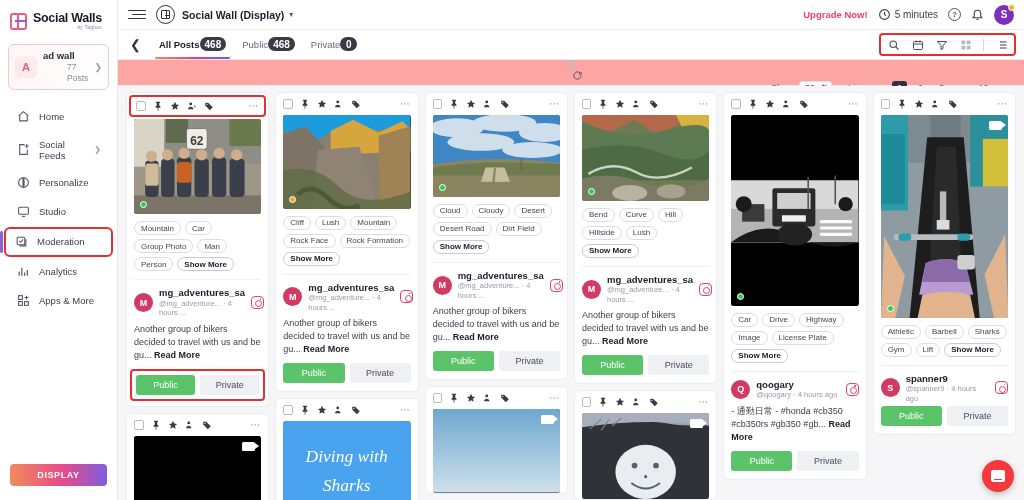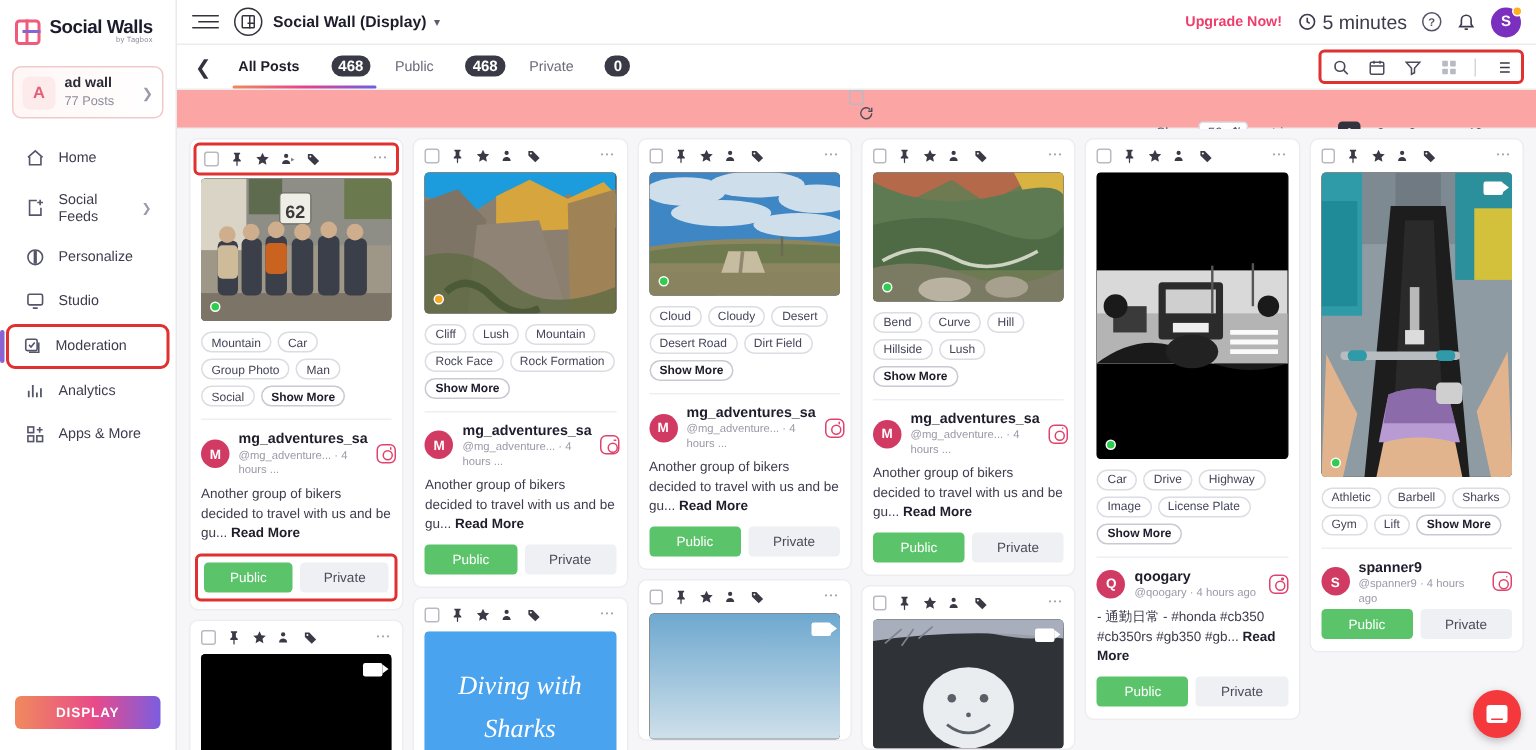--- a/index.html
+++ b/index.html
@@ -29,21 +29,21 @@
   .wall-card{
     margin:4px 8px 10px 8px; border:1px solid #f0c9c9; border-radius:6px;
     background:linear-gradient(90deg,#fff6f6,#fff);
     display:flex; align-items:center; gap:6px; padding:5px 6px; cursor:pointer;
   }
   .wall-avatar{
     width:22px;height:22px;border-radius:5px;background:#fdeaea;color:#e0607a;
     display:flex;align-items:center;justify-content:center;font-weight:bold;font-size:11px;flex:0 0 auto;
   }
   .wall-name{font-size:9.5px;font-weight:bold;color:#2b2b38;line-height:1.25;}
-  .wall-posts{font-size:8.5px;color:#8b8b9a;line-height:1.25;}
+  .wall-posts{font-size:8.5px;color:#8b8b9a;line-height:1.25;margin-left:24px;}
   .wall-chev{margin-left:auto;color:#9a9aa8;font-size:9px;}
 
   .nav{ flex:1 1 auto; padding-top:2px;}
   .nav-item{
     display:flex;align-items:center;gap:9px;padding:7px 10px;margin:1px 6px;
     border-radius:6px;cursor:pointer;color:#3c3c4e;font-size:9.5px;position:relative;
   }
   .nav-item .ico{width:14px;height:14px;display:flex;align-items:center;justify-content:center;flex:0 0 auto;color:#55556a;}
   .nav-item .arw{margin-left:auto;font-size:8px;color:#9a9aa8;}
   .nav-item.active{ border:2px solid #e03030; margin:0 4px; padding:6px 8px;}
@@ -70,32 +70,32 @@
     width:19px;height:19px;border-radius:50%;border:1.4px solid #33333f;
     display:flex;align-items:center;justify-content:center;margin-right:7px;cursor:pointer;
   }
   .wall-icon-inner{width:9px;height:9px;border:1.2px solid #33333f;border-radius:1px;position:relative;}
   .wall-icon-inner:before{content:"";position:absolute;left:3.5px;top:-1px;bottom:-1px;width:1.2px;background:#33333f;}
   .wall-icon-inner:after{content:"";position:absolute;left:3px;right:-1px;top:3.5px;height:1.2px;background:#33333f;}
   .topbar-title{font-size:10.5px;font-weight:bold;color:#1d1d2b;cursor:pointer;}
   .chev-d{margin-left:5px;color:#5b5b6b;font-size:8px;}
   .topbar-right{margin-left:auto;display:flex;align-items:center;gap:10px;}
   .upgrade{color:#ee3d6b;font-size:9.5px;font-weight:bold;cursor:pointer;}
-  .mini{display:flex;align-items:center;gap:4px;font-size:13px;color:#3c3c4e;cursor:pointer;}
+  .mini{display:flex;align-items:center;gap:4px;font-size:10px;color:#3c3c4e;cursor:pointer;}
   .circ-ico{width:13px;height:13px;border:1.3px solid #55556a;border-radius:50%;display:flex;align-items:center;justify-content:center;font-size:7.5px;color:#55556a;font-weight:bold;}
   .avatar-s{width:20px;height:20px;border-radius:50%;background:#7b2fbe;color:#fff;display:flex;align-items:center;justify-content:center;font-size:10px;font-weight:bold;position:relative;cursor:pointer;}
   .avatar-dot{position:absolute;right:-1px;top:-1px;width:7px;height:7px;border-radius:50%;background:#ffb020;border:1.2px solid #fff;}
 
   
   #tabsrow{
     position:absolute;left:118px;top:30px;right:0;height:30px;background:#fff;
     border-bottom:1px solid #ececed;display:flex;align-items:center;padding:0 8px;
   }
   .back-chev{font-size:13px;color:#33333f;padding:0 10px 0 4px;cursor:pointer;}
-  .tab{display:flex;align-items:center;gap:21px;padding:7px 8px 8px 8px;font-size:9.5px;color:#6a6a7a;cursor:pointer;position:relative;}
+  .tab{display:flex;align-items:center;gap:0;padding:7px 8px 8px 8px;font-size:9.5px;color:#6a6a7a;cursor:pointer;position:relative;}
   .tab.active{color:#1d1d2b;font-weight:bold;}
   .tab.active:after{content:"";position:absolute;left:4px;right:4px;bottom:0;height:2.4px;border-radius:2px;background:linear-gradient(90deg,#f08a5d,#e8418a 50%,#6d5ee0);}
   .badge{background:#3a3a46;color:#fff;border-radius:9px;font-size:10px;font-weight:bold;padding:1.5px 5px;min-width:17px;text-align:center;}
   .tools-box{margin-left:auto;border:2px solid #e03030;border-radius:4px;padding:3px 6px;display:flex;align-items:center;gap:11px;}
   .tool-ico{width:13px;height:13px;color:#4a4a5a;display:flex;align-items:center;justify-content:center;cursor:pointer;}
   .tool-sep{width:1px;height:12px;background:#d5d5dd;}
 
   
   #actionrow{
     position:absolute;left:118px;top:60px;right:0;height:26px;background:#fca5a5;
@@ -426,21 +426,21 @@
           <rect x="14" y="56" width="17" height="28" rx="4" fill="#cdbb9a"></rect>
           <rect x="54" y="54" width="18" height="26" rx="4" fill="#c9631f"></rect>
         </svg>
         <span class="statusdot" style="background:#2ecc4f"></span>
       </div>
       <div class="tags">
         <span class="tag">Mountain</span>
         <span class="tag">Car</span>
         <span class="tag">Group Photo</span>
         <span class="tag">Man</span>
-        <span class="tag">Social</span>
+        <span class="tag">Person</span>
         <span class="tag more">Show More</span>
       </div>
       <div class="sep"></div>
       <div class="author">
         <span class="av">M</span>
         <span>
           <span class="aname" style="display:block">mg_adventures_sa</span>
           <span class="ameta" style="display:block">
             <span>@mg_adventure...</span> · <span>4 hours ...</span>
           </span>

